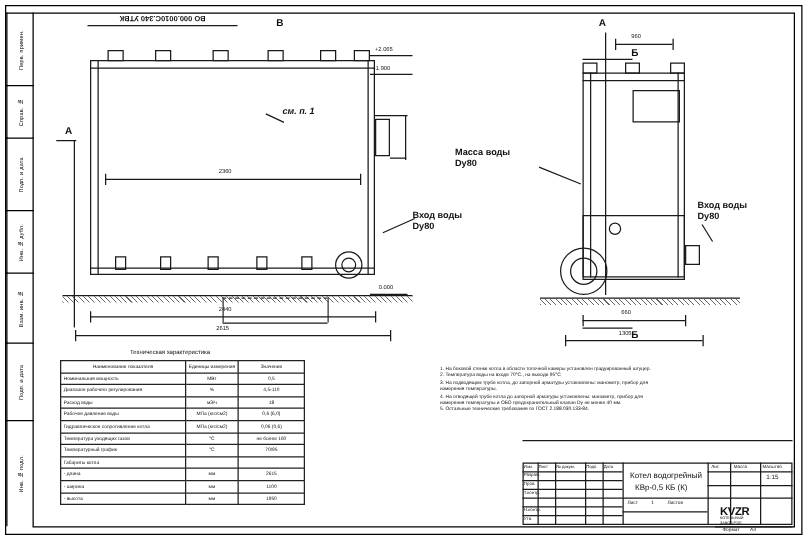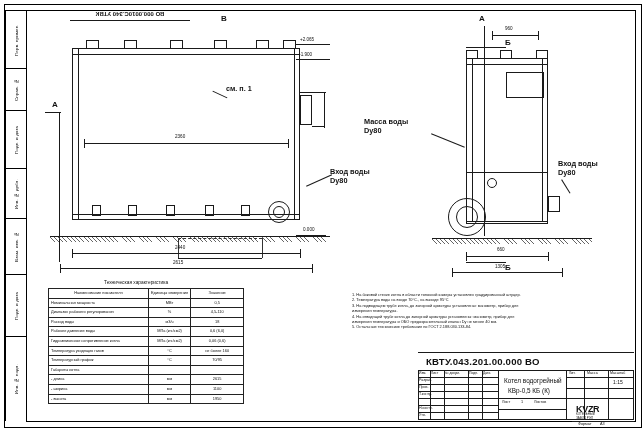--- a/index.html
+++ b/index.html
@@ -102,21 +102,21 @@
   <div class="thin" style="left:296px;top:235px;width:30px;"></div>
 
   <div class="thin" style="left:50px;top:236px;width:280px;height:1px;"></div>
   <div class="hatch" style="left:50px;top:237px;width:280px;height:5px;opacity:.75;"></div>
 
   <div class="dash" style="left:178px;top:238px;width:84px;"></div>
   <div class="thin" style="left:178px;top:258px;width:84px;"></div>
   <div class="thinv" style="left:178px;top:238px;height:20px;background:#333;"></div>
   <div class="thinv" style="left:262px;top:238px;height:20px;background:#333;"></div>
 
-  <div class="txt" style="left:226px;top:84px;font-size:7.2px;font-weight:bold;">см. п. 1</div>
+  <div class="txt" style="left:226px;top:84px;font-size:7.2px;font-style:italic;font-weight:bold;">см. п. 1</div>
   <div class="thin" style="left:212px;top:94px;width:16px;transform:rotate(25deg);"></div>
 
   <div class="thin" style="left:84px;top:143px;width:204px;"></div>
   <div class="thinv" style="left:84px;top:139px;height:9px;"></div>
   <div class="thinv" style="left:288px;top:139px;height:9px;"></div>
   <div class="dim" style="left:175px;top:134px;">2360</div>
 
   <div class="thin" style="left:72px;top:253px;width:228px;"></div>
   <div class="thinv" style="left:72px;top:249px;height:9px;"></div>
   <div class="thinv" style="left:300px;top:249px;height:9px;"></div>
@@ -261,21 +261,20 @@
   <div id="notes" style="position:absolute;left:352px;top:292px;width:276px;">
       <div class="smalltxt" style="position: static; font-size: 3.9px; line-height: 5.4px;">1. На боковой стенке котла в области топочной камеры установлен градуированный штуцер.</div>
       <div class="smalltxt" style="position: static; font-size: 3.9px; line-height: 5.4px;">2. Температура воды на входе 70°C., на выходе 95°C</div>
       <div class="smalltxt" style="position: static; font-size: 3.9px; line-height: 5.4px;">3. На подводящем трубе котла, до запорной арматуры установлены: манометр, прибор для</div>
       <div class="smalltxt" style="position: static; font-size: 3.9px; line-height: 5.4px;">   измерения температуры.</div>
       <div class="smalltxt" style="position: static; font-size: 3.9px; line-height: 5.4px;">4. На отводящей трубе котла до запорной арматуры установлены: манометр, прибор для</div>
       <div class="smalltxt" style="position: static; font-size: 3.9px; line-height: 5.4px;">   измерения температуры и ОБО предохранительный клапан Dy не менее 40 мм.</div>
       <div class="smalltxt" style="position: static; font-size: 3.9px; line-height: 5.4px;">5. Остальные технические требования по ГОСТ 2.188.030.133-84.</div>
     </div>
 
-  <div class="code" style="left:426px;top:356px;">КВТУ.043.201.00.000 ВО</div>
   <div class="thin" style="left:418px;top:352px;width:216px;height:1px;"></div>
 
   <div class="rect" style="left:418px;top:370px;width:216px;height:50px;"></div>
 
   <div class="thinv" style="left:430px;top:370px;height:50px;"></div>
   <div class="thinv" style="left:444px;top:370px;height:50px;"></div>
   <div class="thinv" style="left:468px;top:370px;height:50px;"></div>
   <div class="thinv" style="left:482px;top:370px;height:50px;"></div>
   <div class="thinv" style="left:498px;top:370px;height:50px;"></div>
   <div class="thinv" style="left:566px;top:370px;height:50px;"></div>

